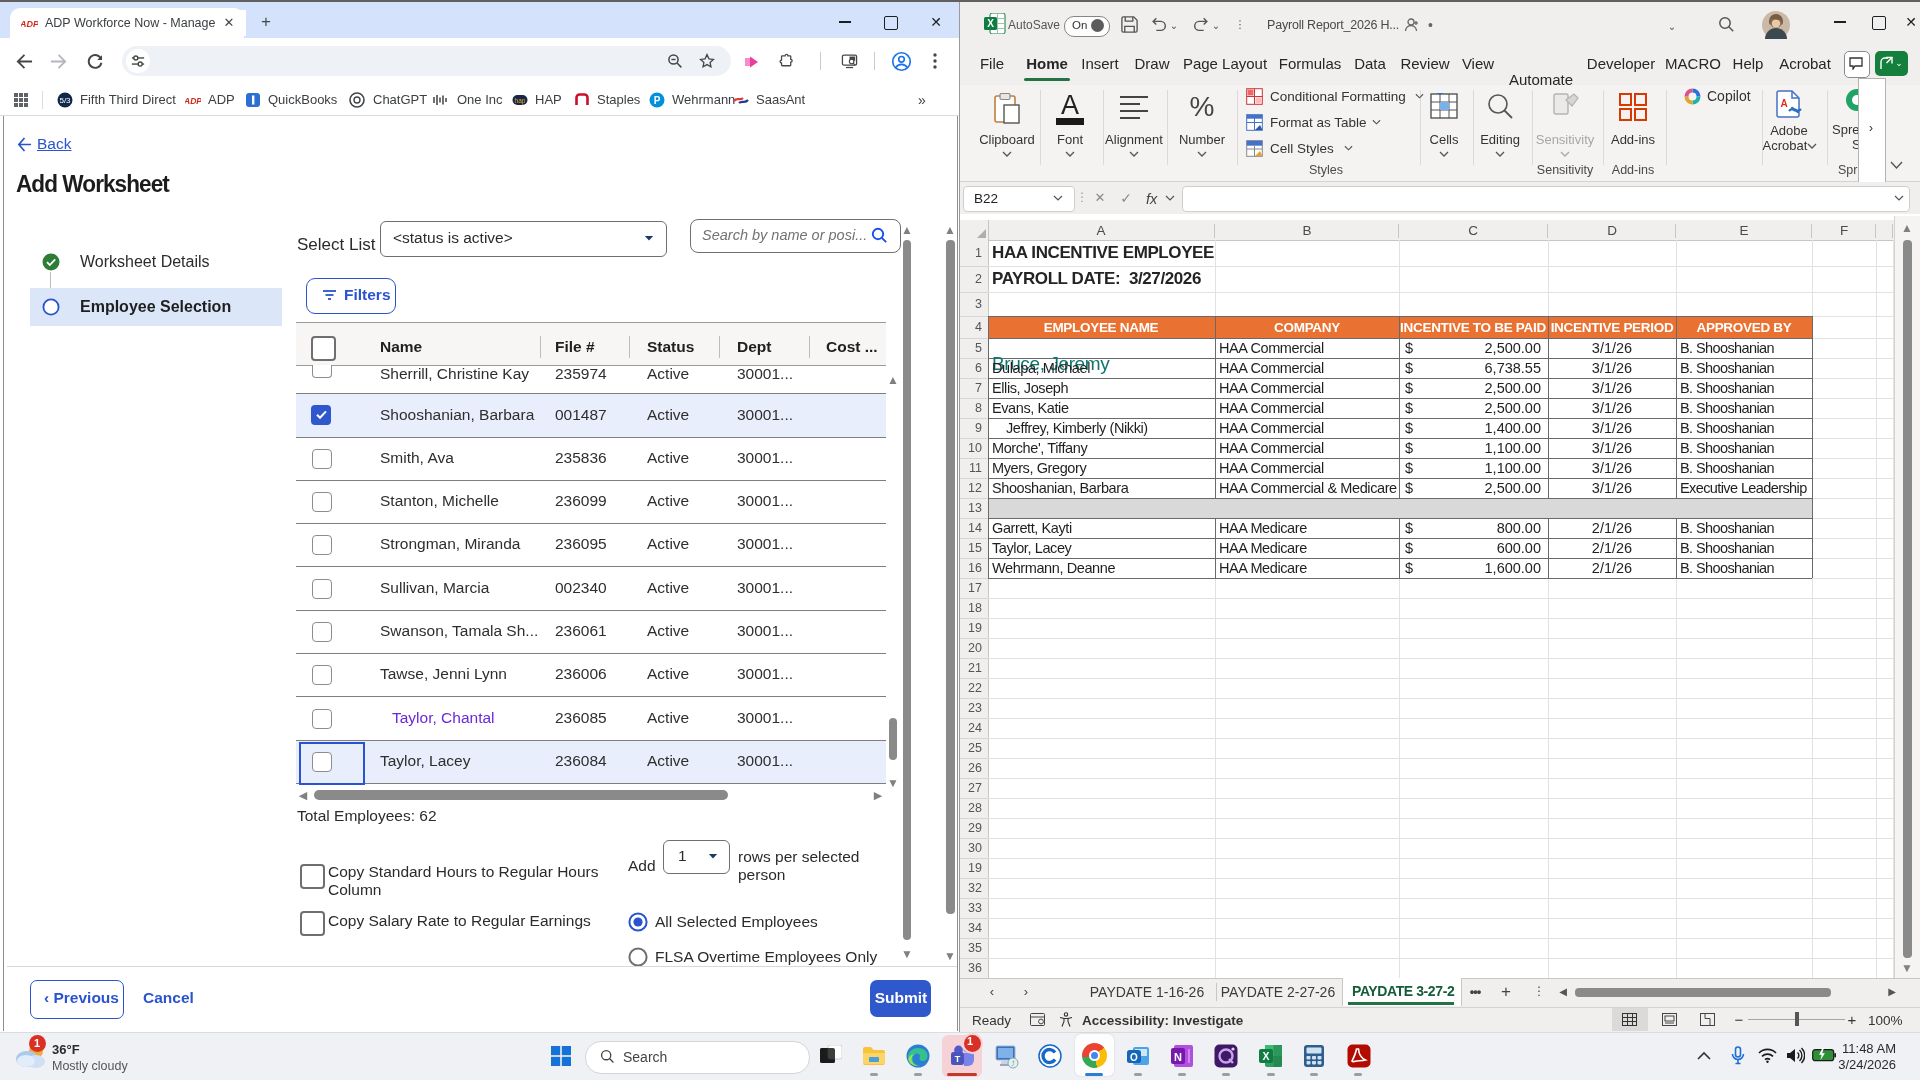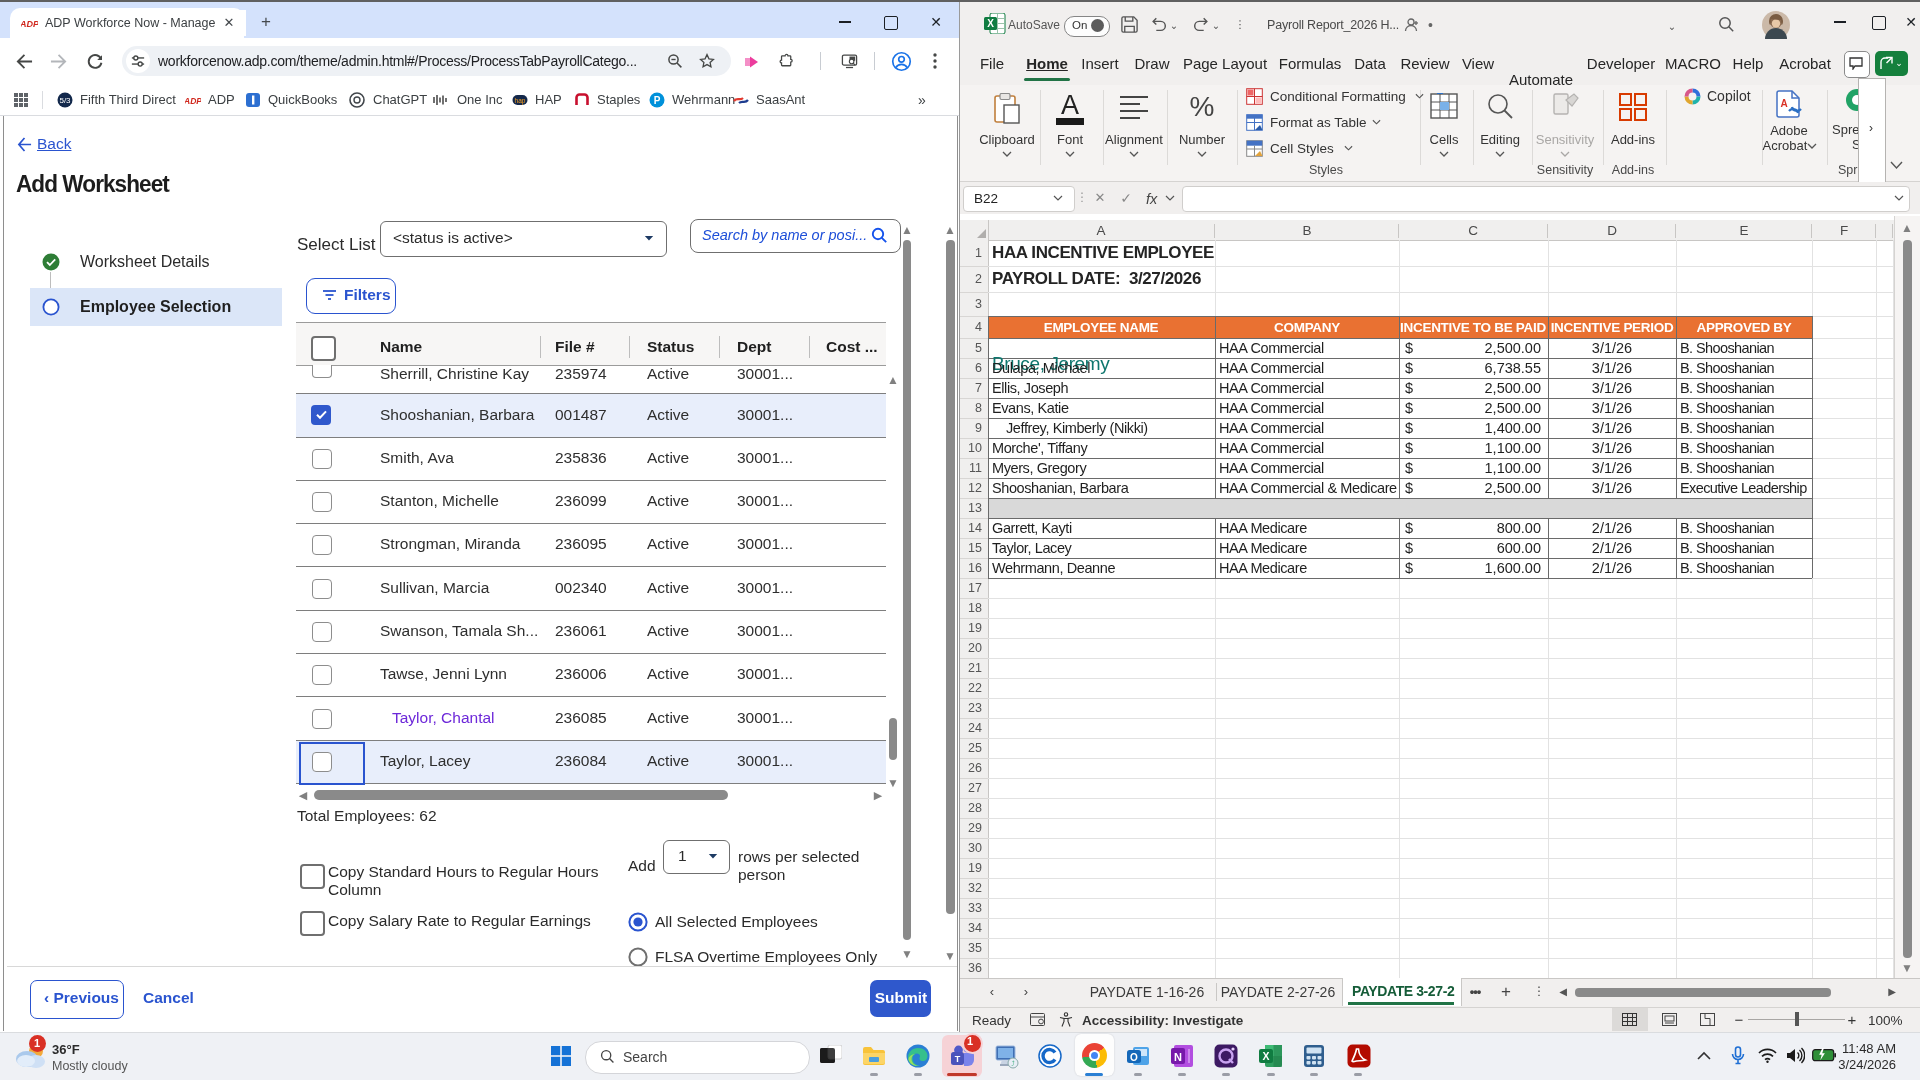--- a/index.html
+++ b/index.html
@@ -32,21 +32,20 @@
 <div style="position:absolute;left:122px;top:46px;width:609px;height:30px;background:#eef1f5;border-radius:15px;"></div>
 <div style="position:absolute;left:126px;top:49px;width:24px;height:24px;background:#fff;border-radius:50%;"></div>
 <svg style="position:absolute;left:131px;top:54px" width="14" height="14" viewBox="0 0 16 16">
       <g stroke="#454746" stroke-width="1.6" fill="#fff">
         <line x1="1" y1="4.5" x2="15" y2="4.5"></line>
         <line x1="1" y1="11.5" x2="15" y2="11.5"></line>
         <circle cx="5.5" cy="4.5" r="2.3"></circle>
         <circle cx="10.5" cy="11.5" r="2.3"></circle>
       </g>
     </svg>
-<div style="position:absolute;left:158px;top:52px;font-size:14px;color:#202124;font-weight:400;line-height:18px;white-space:nowrap;letter-spacing:-0.25px;">workforcenow.adp.com/theme/admin.html#/Process/ProcessTabPayrollCatego...</div>
 <svg style="position:absolute;left:667px;top:53px" width="16" height="16" viewBox="0 0 16 16">
       <circle cx="6.5" cy="6.5" r="4.6" fill="none" stroke="#454746" stroke-width="1.5"></circle>
       <line x1="10" y1="10" x2="14.4" y2="14.4" stroke="#454746" stroke-width="1.5"></line>
       <line x1="4.4" y1="6.5" x2="8.6" y2="6.5" stroke="#454746" stroke-width="1.4"></line>
     </svg>
 <svg style="position:absolute;left:698px;top:52px" width="18" height="18" viewBox="0 0 24 24">
       <path d="M12 3.5l2.6 5.6 6 .7-4.5 4.1 1.2 5.9-5.3-3-5.3 3 1.2-5.9L3.4 9.8l6-.7z" fill="none" stroke="#454746" stroke-width="1.7"></path>
     </svg>
 <svg style="position:absolute;left:744px;top:54px" width="16" height="16" viewBox="0 0 16 16">
       <rect x="1" y="4" width="6" height="8" fill="#f48fc7"></rect>
@@ -160,21 +159,21 @@
       <circle cx="9" cy="9" r="7.6" fill="#fff" stroke="#2a54cf" stroke-width="1.8"></circle>
     </svg>
 <div style="position:absolute;left:80px;top:297px;font-size:16px;color:#1f1f1f;font-weight:700;line-height:20px;white-space:nowrap;">Employee Selection</div>
 <div style="position:absolute;left:297px;top:234px;font-size:17px;color:#2b2b2b;font-weight:400;line-height:21px;white-space:nowrap;">Select List</div>
 <div style="position:absolute;left:380px;top:221px;width:285px;height:34px;border:1px solid #6f6f6f;border-radius:6px;background:#fff;"></div>
 <div style="position:absolute;left:393px;top:228px;font-size:15.5px;color:#2b2b2b;font-weight:400;line-height:19px;white-space:nowrap;">&lt;status is active&gt;</div>
 <svg style="position:absolute;left:644px;top:235px" width="10" height="7" viewBox="0 0 12 8">
       <path d="M1 1l5 5.5L11 1z" fill="#1d3a63"></path>
     </svg>
 <div style="position:absolute;left:690px;top:219px;width:209px;height:32px;border:1px solid #6f6f6f;border-radius:8px;background:#fff;"></div>
-<div style="position:absolute;left:702px;top:226px;font-size:14.5px;color:#1d4ed8;font-weight:400;line-height:18px;white-space:nowrap;font-style:italic;">Search by name or posi...</div>
+<div style="position:absolute;left:702px;top:226px;font-size:14.5px;color:#737373;font-weight:400;line-height:18px;white-space:nowrap;font-style:italic;">Search by name or posi...</div>
 <svg style="position:absolute;left:871px;top:227px" width="17" height="17" viewBox="0 0 17 17">
       <circle cx="7" cy="7" r="5.2" fill="none" stroke="#1452ec" stroke-width="1.9"></circle>
       <line x1="10.8" y1="10.8" x2="15.2" y2="15.2" stroke="#1452ec" stroke-width="1.9"></line>
     </svg>
 <div style="position:absolute;left:306px;top:278px;width:88px;height:34px;border:1.5px solid #2a54cf;border-radius:9px;background:#fff;"></div>
 <svg style="position:absolute;left:322px;top:288px" width="15" height="14" viewBox="0 0 15 14">
       <g stroke="#2a54cf" stroke-width="1.8">
         <line x1="1" y1="3" x2="14" y2="3"></line>
         <line x1="3.5" y1="7" x2="11.5" y2="7"></line>
         <line x1="6" y1="11" x2="9" y2="11"></line>
@@ -349,21 +348,21 @@
       <circle cx="14" cy="11" r="6" fill="#8a6a50"></circle>
       <circle cx="14" cy="12.5" r="4.2" fill="#e8c9a8"></circle>
       <path d="M3 28a11 11 0 0 1 22 0z" fill="#3c4850"></path>
       <path d="M7 10a7 7 0 0 1 14 0c0 3-1 4-1.5 4l-.5-5-10 -1-.5 6C8 14 7 13 7 10z" fill="#7a5c42"></path>
     </svg>
 <div style="position:absolute;left:1834px;top:21px;width:12px;height:2px;background:#1b1f24;"></div>
 <div style="position:absolute;left:1872px;top:16px;width:12px;height:12px;border:1.4px solid #1b1f24;border-radius:2px;"></div>
 <div style="position:absolute;left:1911px;top:13px;transform:translateX(-50%);font-size:14px;color:#1b1f24;font-weight:400;line-height:18px;white-space:nowrap;">✕</div>
 <div style="position:absolute;left:960px;top:40px;width:960px;height:45px;background:#f1efee;"></div>
 <div style="position:absolute;left:992px;top:54px;transform:translateX(-50%);font-size:15px;color:#262626;font-weight:400;line-height:19px;white-space:nowrap;">File</div>
-<div style="position:absolute;left:1047px;top:54px;transform:translateX(-50%);font-size:15px;color:#262626;font-weight:700;line-height:19px;white-space:nowrap;text-decoration:underline;">Home</div>
+<div style="position:absolute;left:1047px;top:54px;transform:translateX(-50%);font-size:15px;color:#262626;font-weight:700;line-height:19px;white-space:nowrap;">Home</div>
 <div style="position:absolute;left:1024px;top:78px;width:46px;height:3px;background:#217346;border-radius:2px;"></div>
 <div style="position:absolute;left:1100px;top:54px;transform:translateX(-50%);font-size:15px;color:#262626;font-weight:400;line-height:19px;white-space:nowrap;">Insert</div>
 <div style="position:absolute;left:1152px;top:54px;transform:translateX(-50%);font-size:15px;color:#262626;font-weight:400;line-height:19px;white-space:nowrap;">Draw</div>
 <div style="position:absolute;left:1225px;top:54px;transform:translateX(-50%);font-size:15px;color:#262626;font-weight:400;line-height:19px;white-space:nowrap;">Page Layout</div>
 <div style="position:absolute;left:1310px;top:54px;transform:translateX(-50%);font-size:15px;color:#262626;font-weight:400;line-height:19px;white-space:nowrap;">Formulas</div>
 <div style="position:absolute;left:1370px;top:54px;transform:translateX(-50%);font-size:15px;color:#262626;font-weight:400;line-height:19px;white-space:nowrap;">Data</div>
 <div style="position:absolute;left:1425px;top:54px;transform:translateX(-50%);font-size:15px;color:#262626;font-weight:400;line-height:19px;white-space:nowrap;">Review</div>
 <div style="position:absolute;left:1478px;top:54px;transform:translateX(-50%);font-size:15px;color:#262626;font-weight:400;line-height:19px;white-space:nowrap;">View</div>
 <div style="position:absolute;left:1541px;top:54px;transform:translateX(-50%);font-size:15px;color:#262626;font-weight:400;line-height:19px;white-space:nowrap;margin-top:16px;">Automate</div>
 <div style="position:absolute;left:1621px;top:54px;transform:translateX(-50%);font-size:15px;color:#262626;font-weight:400;line-height:19px;white-space:nowrap;">Developer</div>

